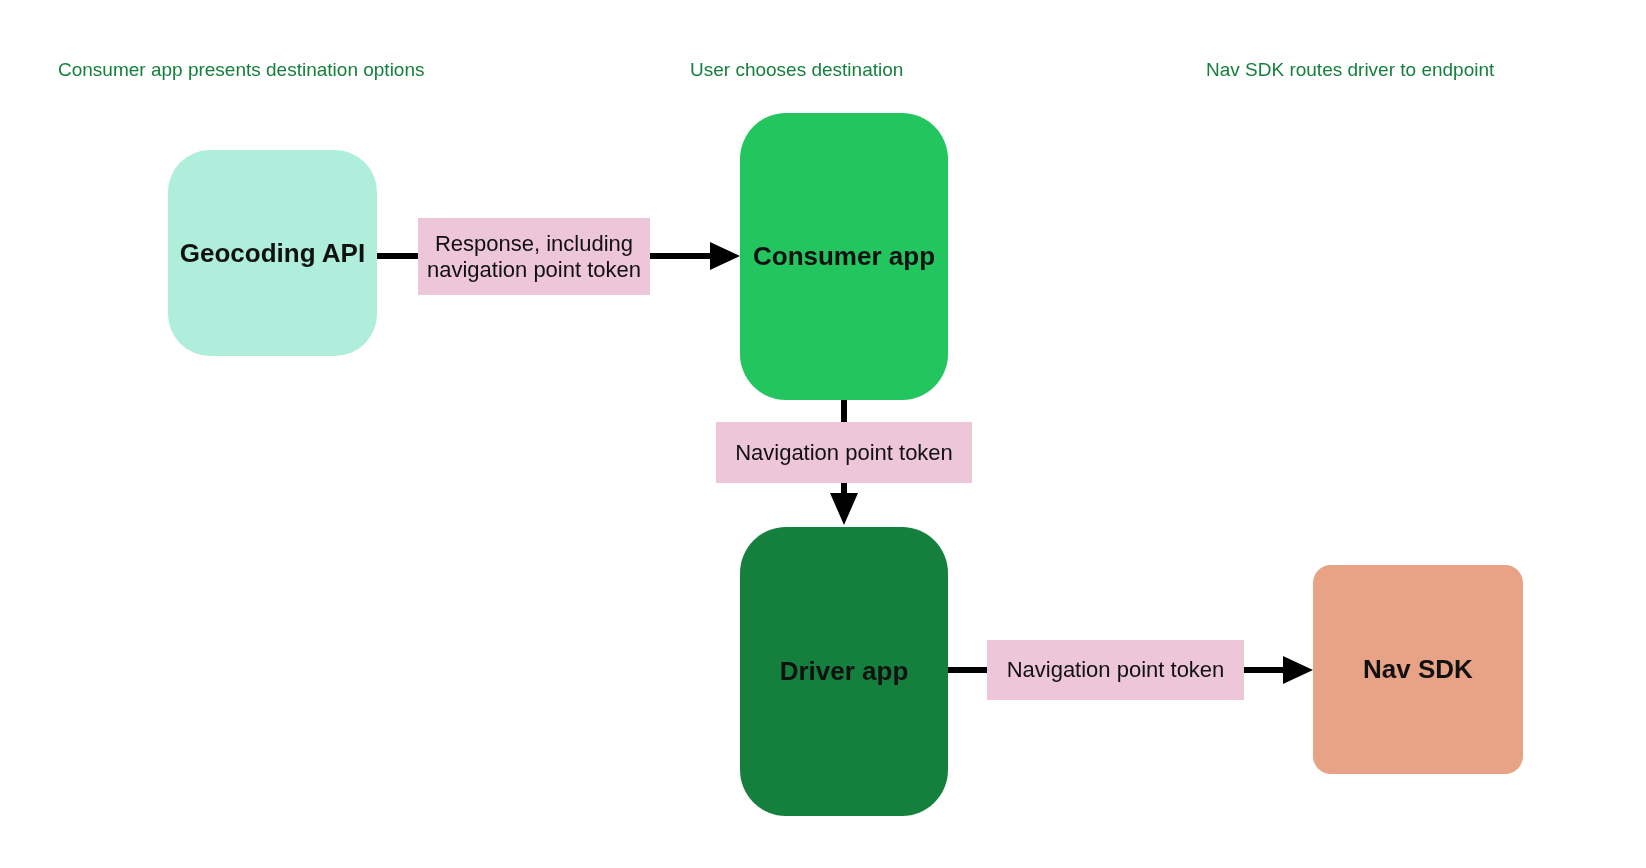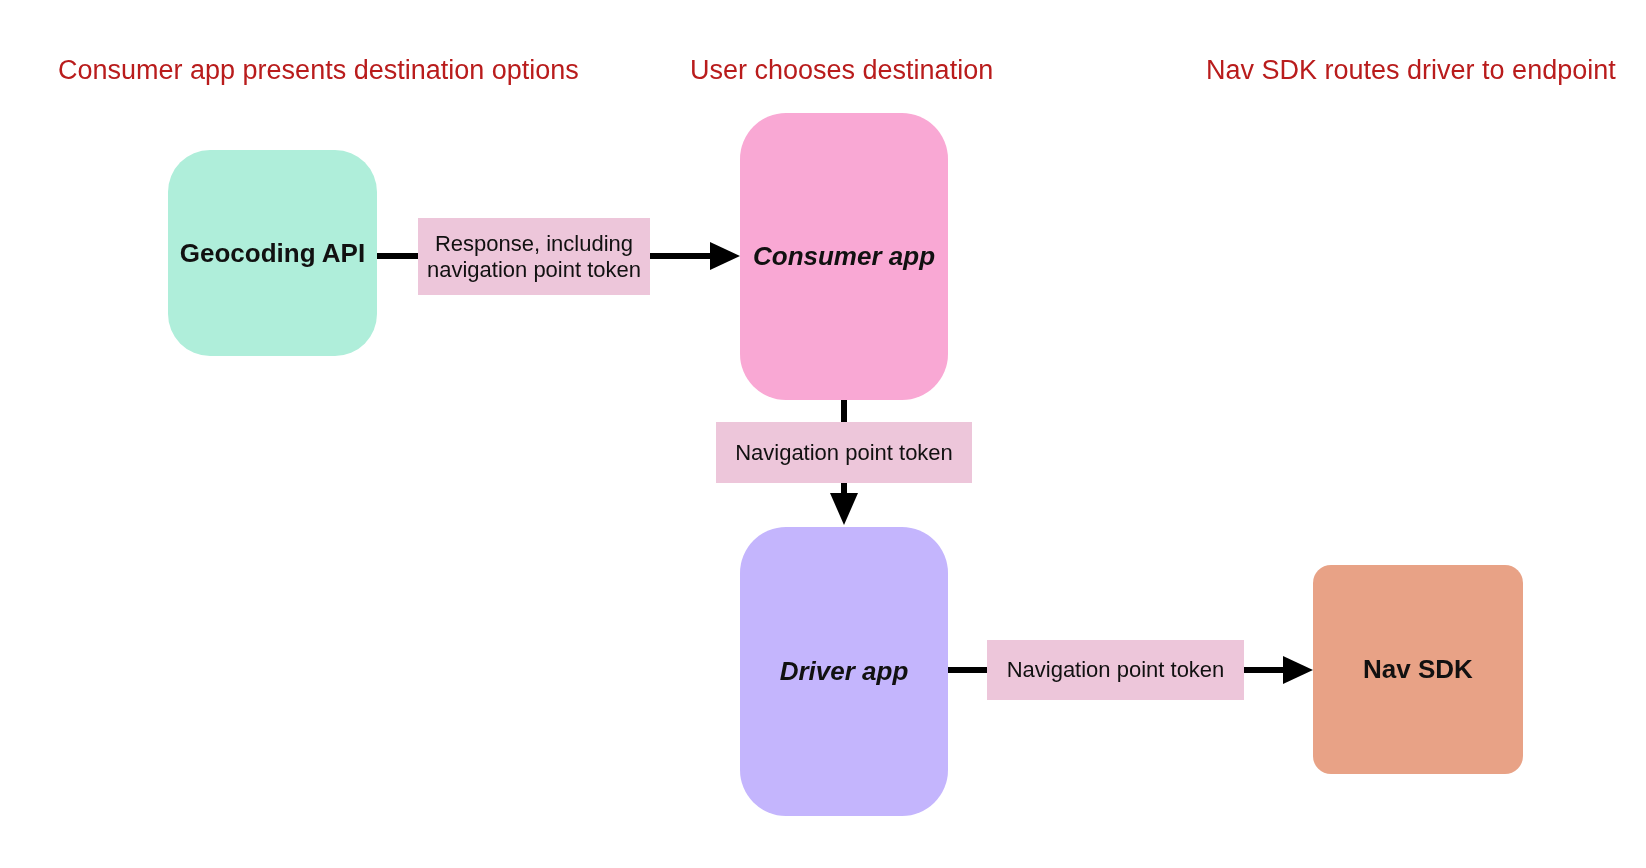--- a/index.html
+++ b/index.html
@@ -8,24 +8,24 @@
     width: 1646px;
     height: 868px;
     background: #ffffff;
     font-family: "Liberation Sans", sans-serif;
     color: #111111;
     overflow: hidden;
   }
   .stage-header {
     position: absolute;
     top: 55px;
-    font-size: 27px;
+    font-size: 19px;
     line-height: 30px;
     white-space: nowrap;
-    color: #b91c1c;
+    color: #15803d;
   }
   .node {
     position: absolute;
     display: flex;
     align-items: center;
     justify-content: center;
     font-weight: bold;
     font-size: 26px;
     color: #111111;
     z-index: 1;
@@ -79,25 +79,25 @@
 <div class="canvas">
 
   <div class="stage-header header-1">Consumer app presents destination options</div>
   <div class="stage-header header-3">Nav SDK routes driver to endpoint</div>
   <div class="stage-header header-2">User chooses destination</div>
 
   <div class="node node-geocoding" style="background-color: rgb(175, 238, 218);">
     <span>Geocoding API</span>
   </div>
 
-  <div class="node node-consumer" style="background-color: #f9a8d4; font-style: italic;">
+  <div class="node node-consumer" style="background-color: #22c55e;">
     <span>Consumer app</span>
   </div>
 
-  <div class="node node-driver" style="background-color: #c4b5fd; font-style: italic;">
+  <div class="node node-driver" style="background-color: #15803d;">
     <span>Driver app</span>
   </div>
 
   <div class="node node-navsdk" style="background-color: rgb(232, 162, 134);">
     <span>Nav SDK</span>
   </div>
 
   <div class="edge-line line-a"></div>
   <div class="arrowhead-right arrow-a-head"></div>
   <div class="edge-label edge-label-response" style="background-color: rgb(237, 198, 218);">Response, including navigation point token</div>

